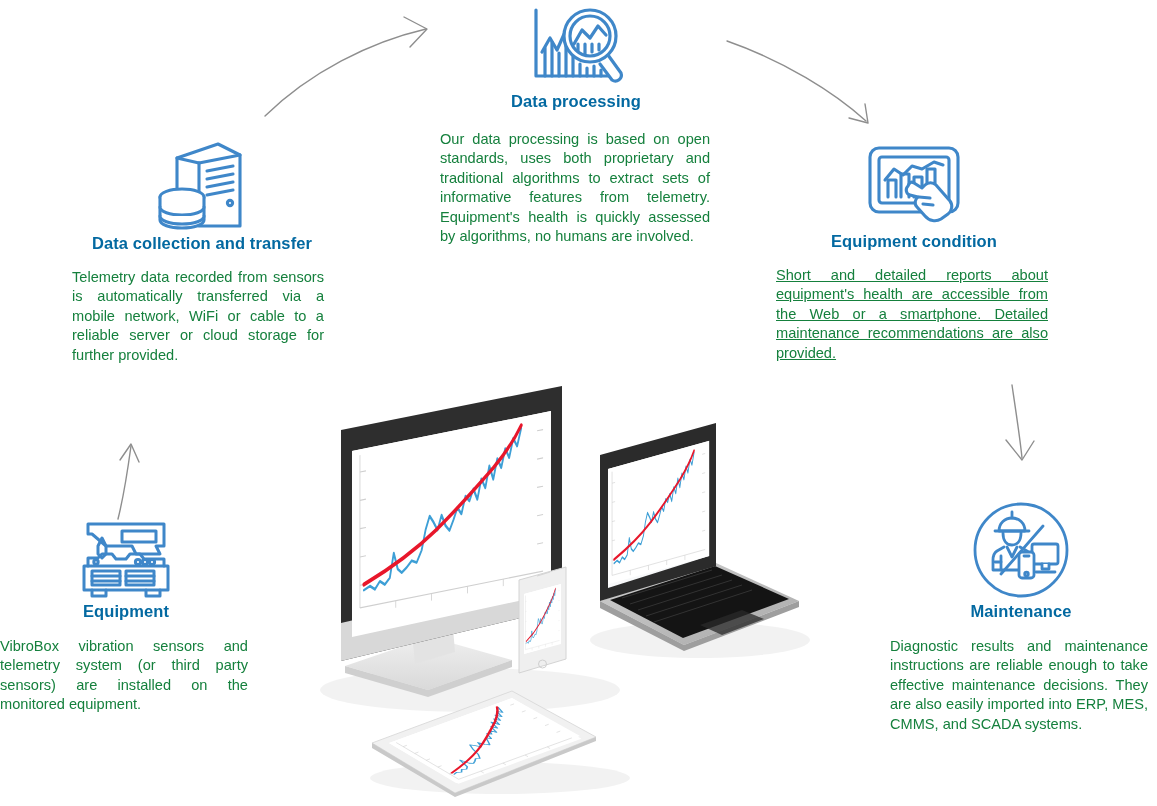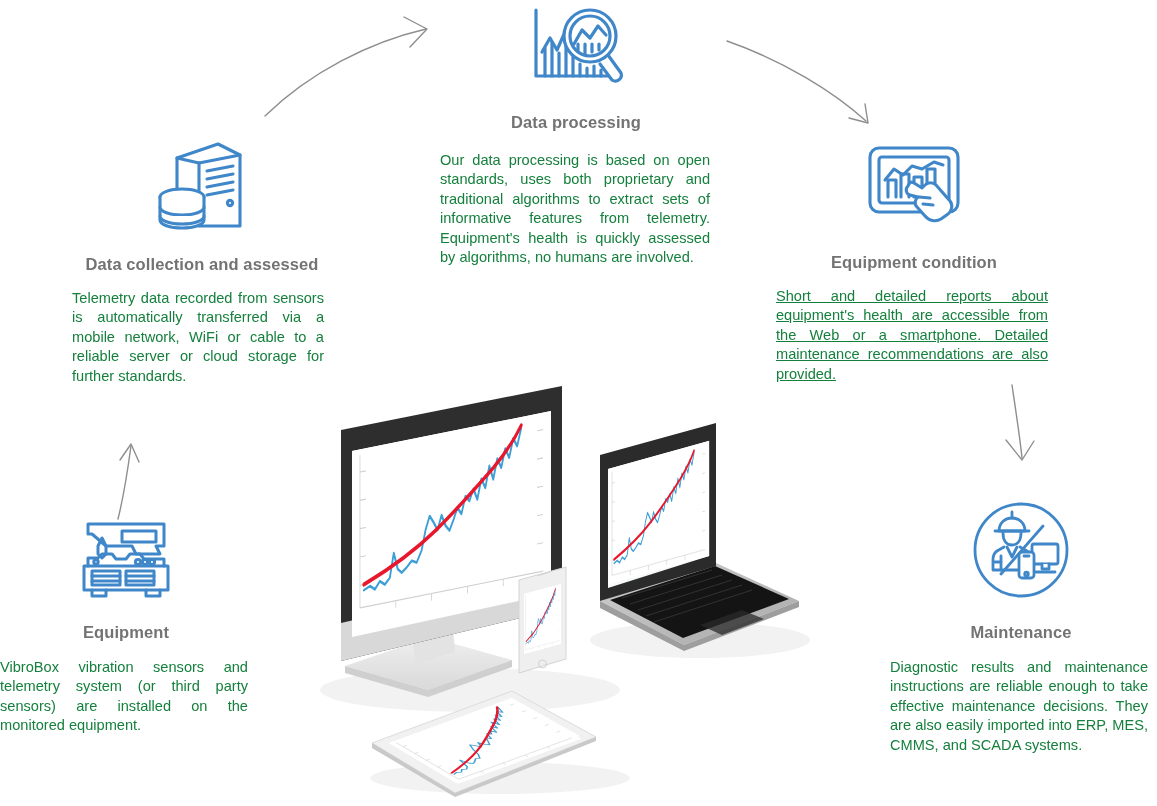--- a/index.html
+++ b/index.html
@@ -16,24 +16,24 @@
   #stage { position: absolute; inset: 0; }
 
   
   .step { position: absolute; }
   .step .icon-wrap {
     display: flex; justify-content: center; align-items: flex-end;
   }
   .step .heading {
     text-align: center;
     font-weight: bold;
-    color: #737373;
+    color: #0369a1;
     font-size: 16.5px;
     letter-spacing: .1px;
-    margin-top: 23px;
+    margin-top: 2px;
   }
   .step .body {
     color: #15803d;
     font-size: 14.6px;
     line-height: 19.4px;
     text-align: justify;
     text-align-last: left;
     margin-top: 15px;
     -webkit-hyphens: none; hyphens: none;
   }
@@ -107,22 +107,22 @@
         </g>
 
         <g fill="#ffffff" stroke="#3f87c9" stroke-width="3.1" stroke-linejoin="round" stroke-linecap="round">
           <ellipse cx="30" cy="57" rx="22" ry="8"></ellipse>
           <path d="M8 57 L 8 80 C 8 84.5, 17.8 88, 30 88 C 42.2 88, 52 84.5, 52 80 L 52 57"></path>
           <path d="M8 67 C 8 71.5, 17.8 75, 30 75 C 42.2 75, 52 71.5, 52 67"></path>
           <path d="M8 76 C 8 80.5, 17.8 84, 30 84 C 42.2 84, 52 80.5, 52 76"></path>
         </g>
       </svg>
     </div>
-    <div class="heading">Data collection and assessed</div>
-    <div class="body">Telemetry data recorded from sensors is automatically transferred via a mobile network, WiFi or cable to a reliable server or cloud storage for further standards.</div>
+    <div class="heading">Data collection and transfer</div>
+    <div class="body">Telemetry data recorded from sensors is automatically transferred via a mobile network, WiFi or cable to a reliable server or cloud storage for further provided.</div>
   </div>
 
   <div class="step" id="step-processing">
     <div class="icon-wrap">
       <svg width="104" height="86" viewBox="0 0 104 86">
         <g fill="none" stroke="#3f87c9" stroke-width="3.2" stroke-linejoin="round" stroke-linecap="round">
 
           <path d="M12 6 L 12 72 L 84 72"></path>
 
           <path d="M21 72 L 21 44"></path>

